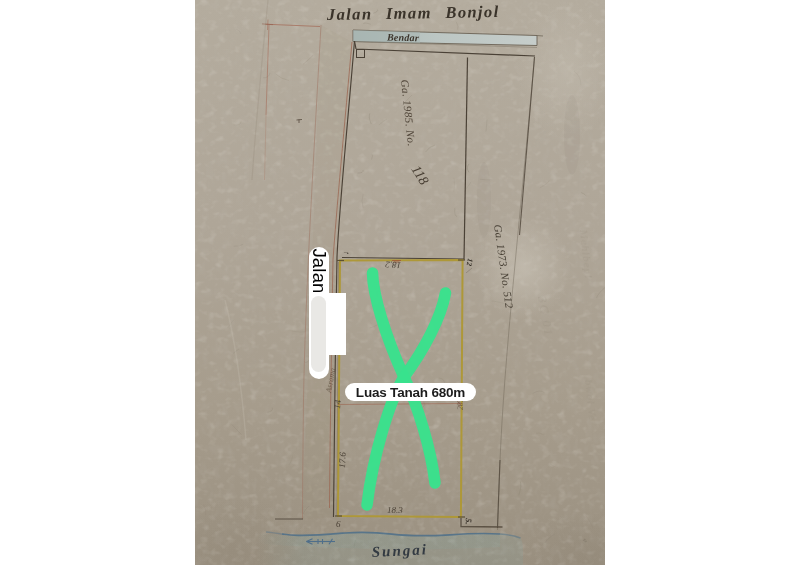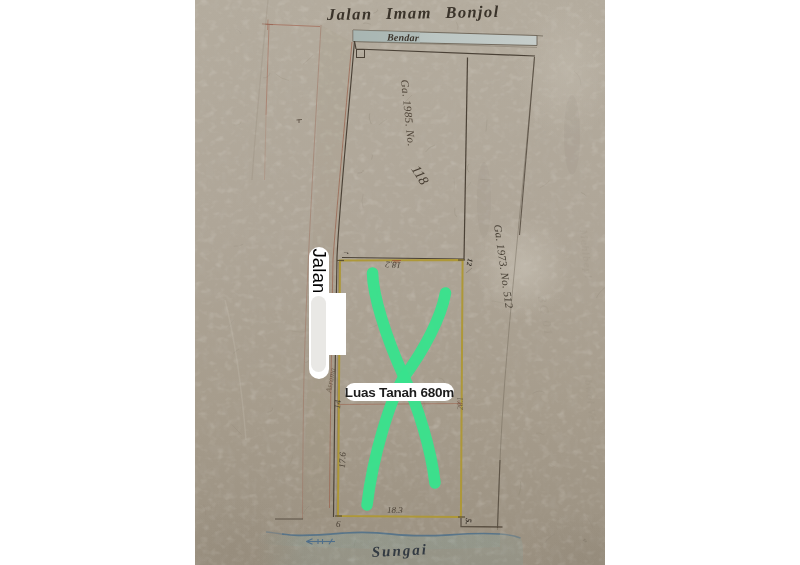--- a/index.html
+++ b/index.html
@@ -250,14 +250,14 @@
 <div class="lbl" style="left:309px;top:247px;width:20px;height:132px;border-radius:10px;"></div>
 
 <div class="lbl" style="left:311px;top:296px;width:15px;height:76px;border-radius:8px;background:#e9e8e5;"></div>
 
 <div style="position:absolute;left:319px;top:271px;width:0;height:0;">
       <span style="position:absolute;transform:translate(-50%,-50%) rotate(90deg);font-size:18.5px;color:#000;white-space:nowrap;letter-spacing:0.2px;">Jalan</span>
     </div>
 
 <div class="lbl" style="left:329px;top:293px;width:17px;height:62px;"></div>
 
-<div class="lbl" style="left:345px;top:383px;width:109px;height:18px;border-radius:9px;display:flex;align-items:center;justify-content:center;font-size:13.5px;font-weight:700;color:#1c1c1c;white-space:nowrap;letter-spacing:-0.2px;">Luas Tanah 680m</div>
+<div class="lbl" style="left:345px;top:383px;width:131px;height:18px;border-radius:9px;display:flex;align-items:center;justify-content:center;font-size:13.5px;font-weight:700;color:#1c1c1c;white-space:nowrap;letter-spacing:-0.2px;">Luas Tanah 680m</div>
 </div>
 
 </body></html>

